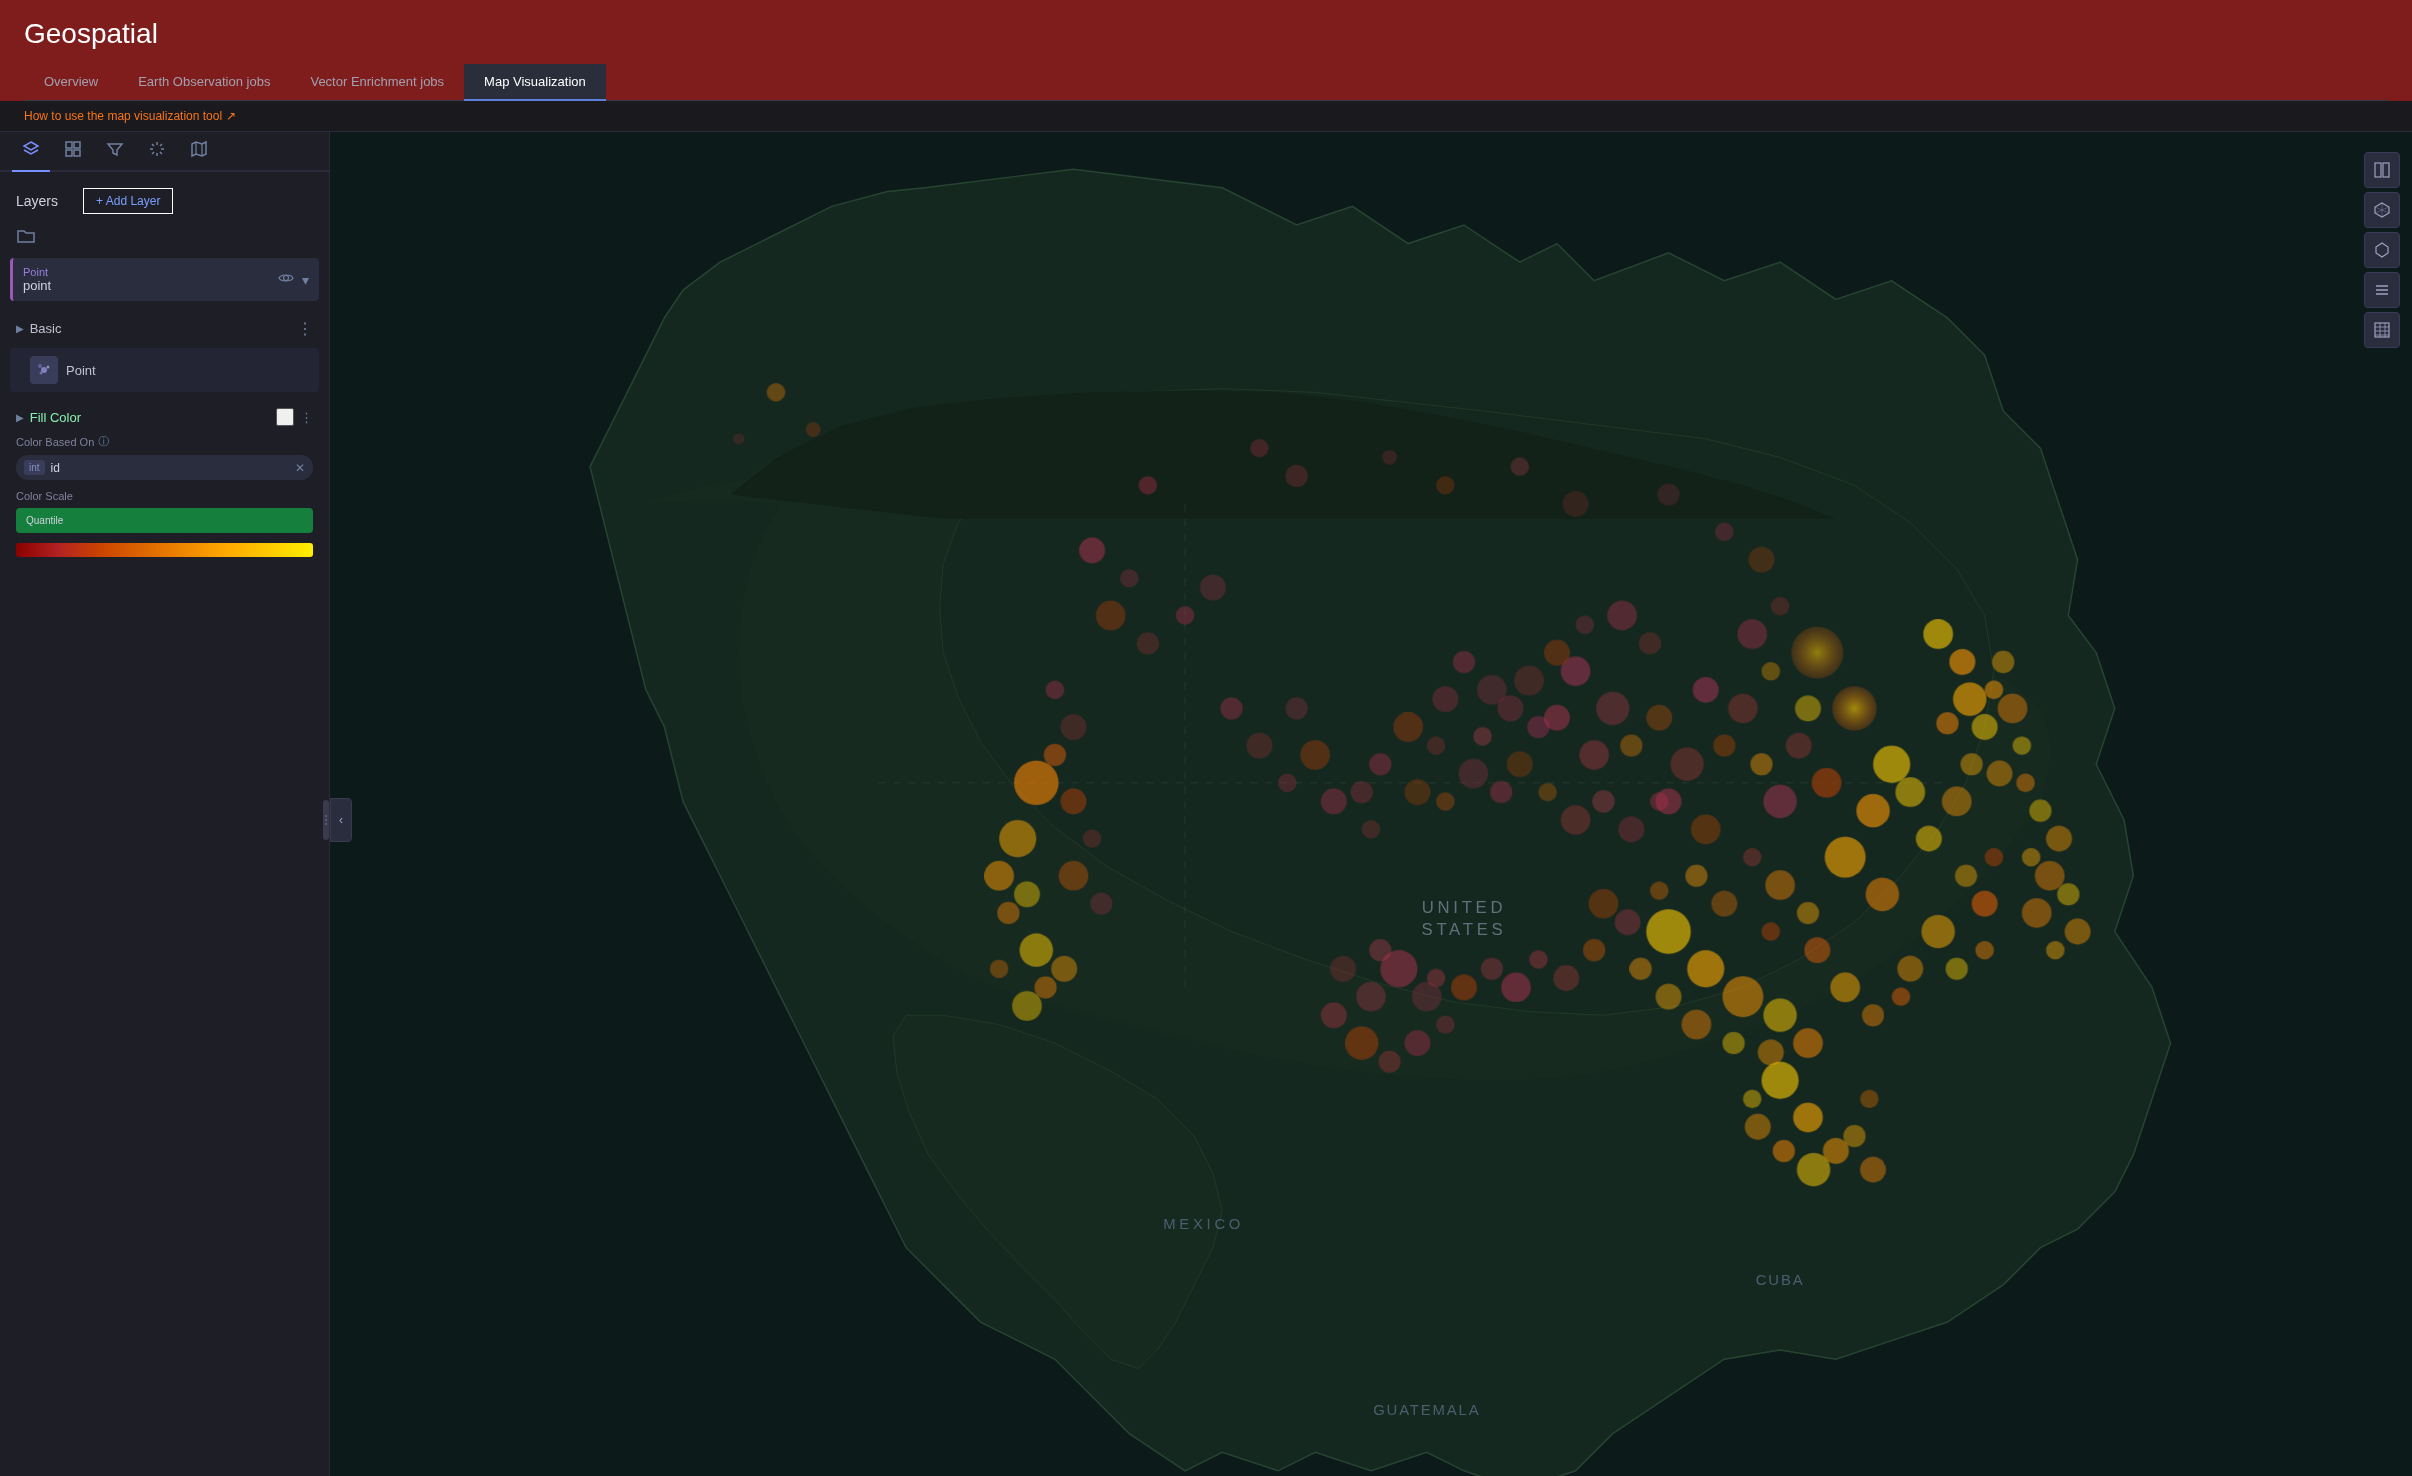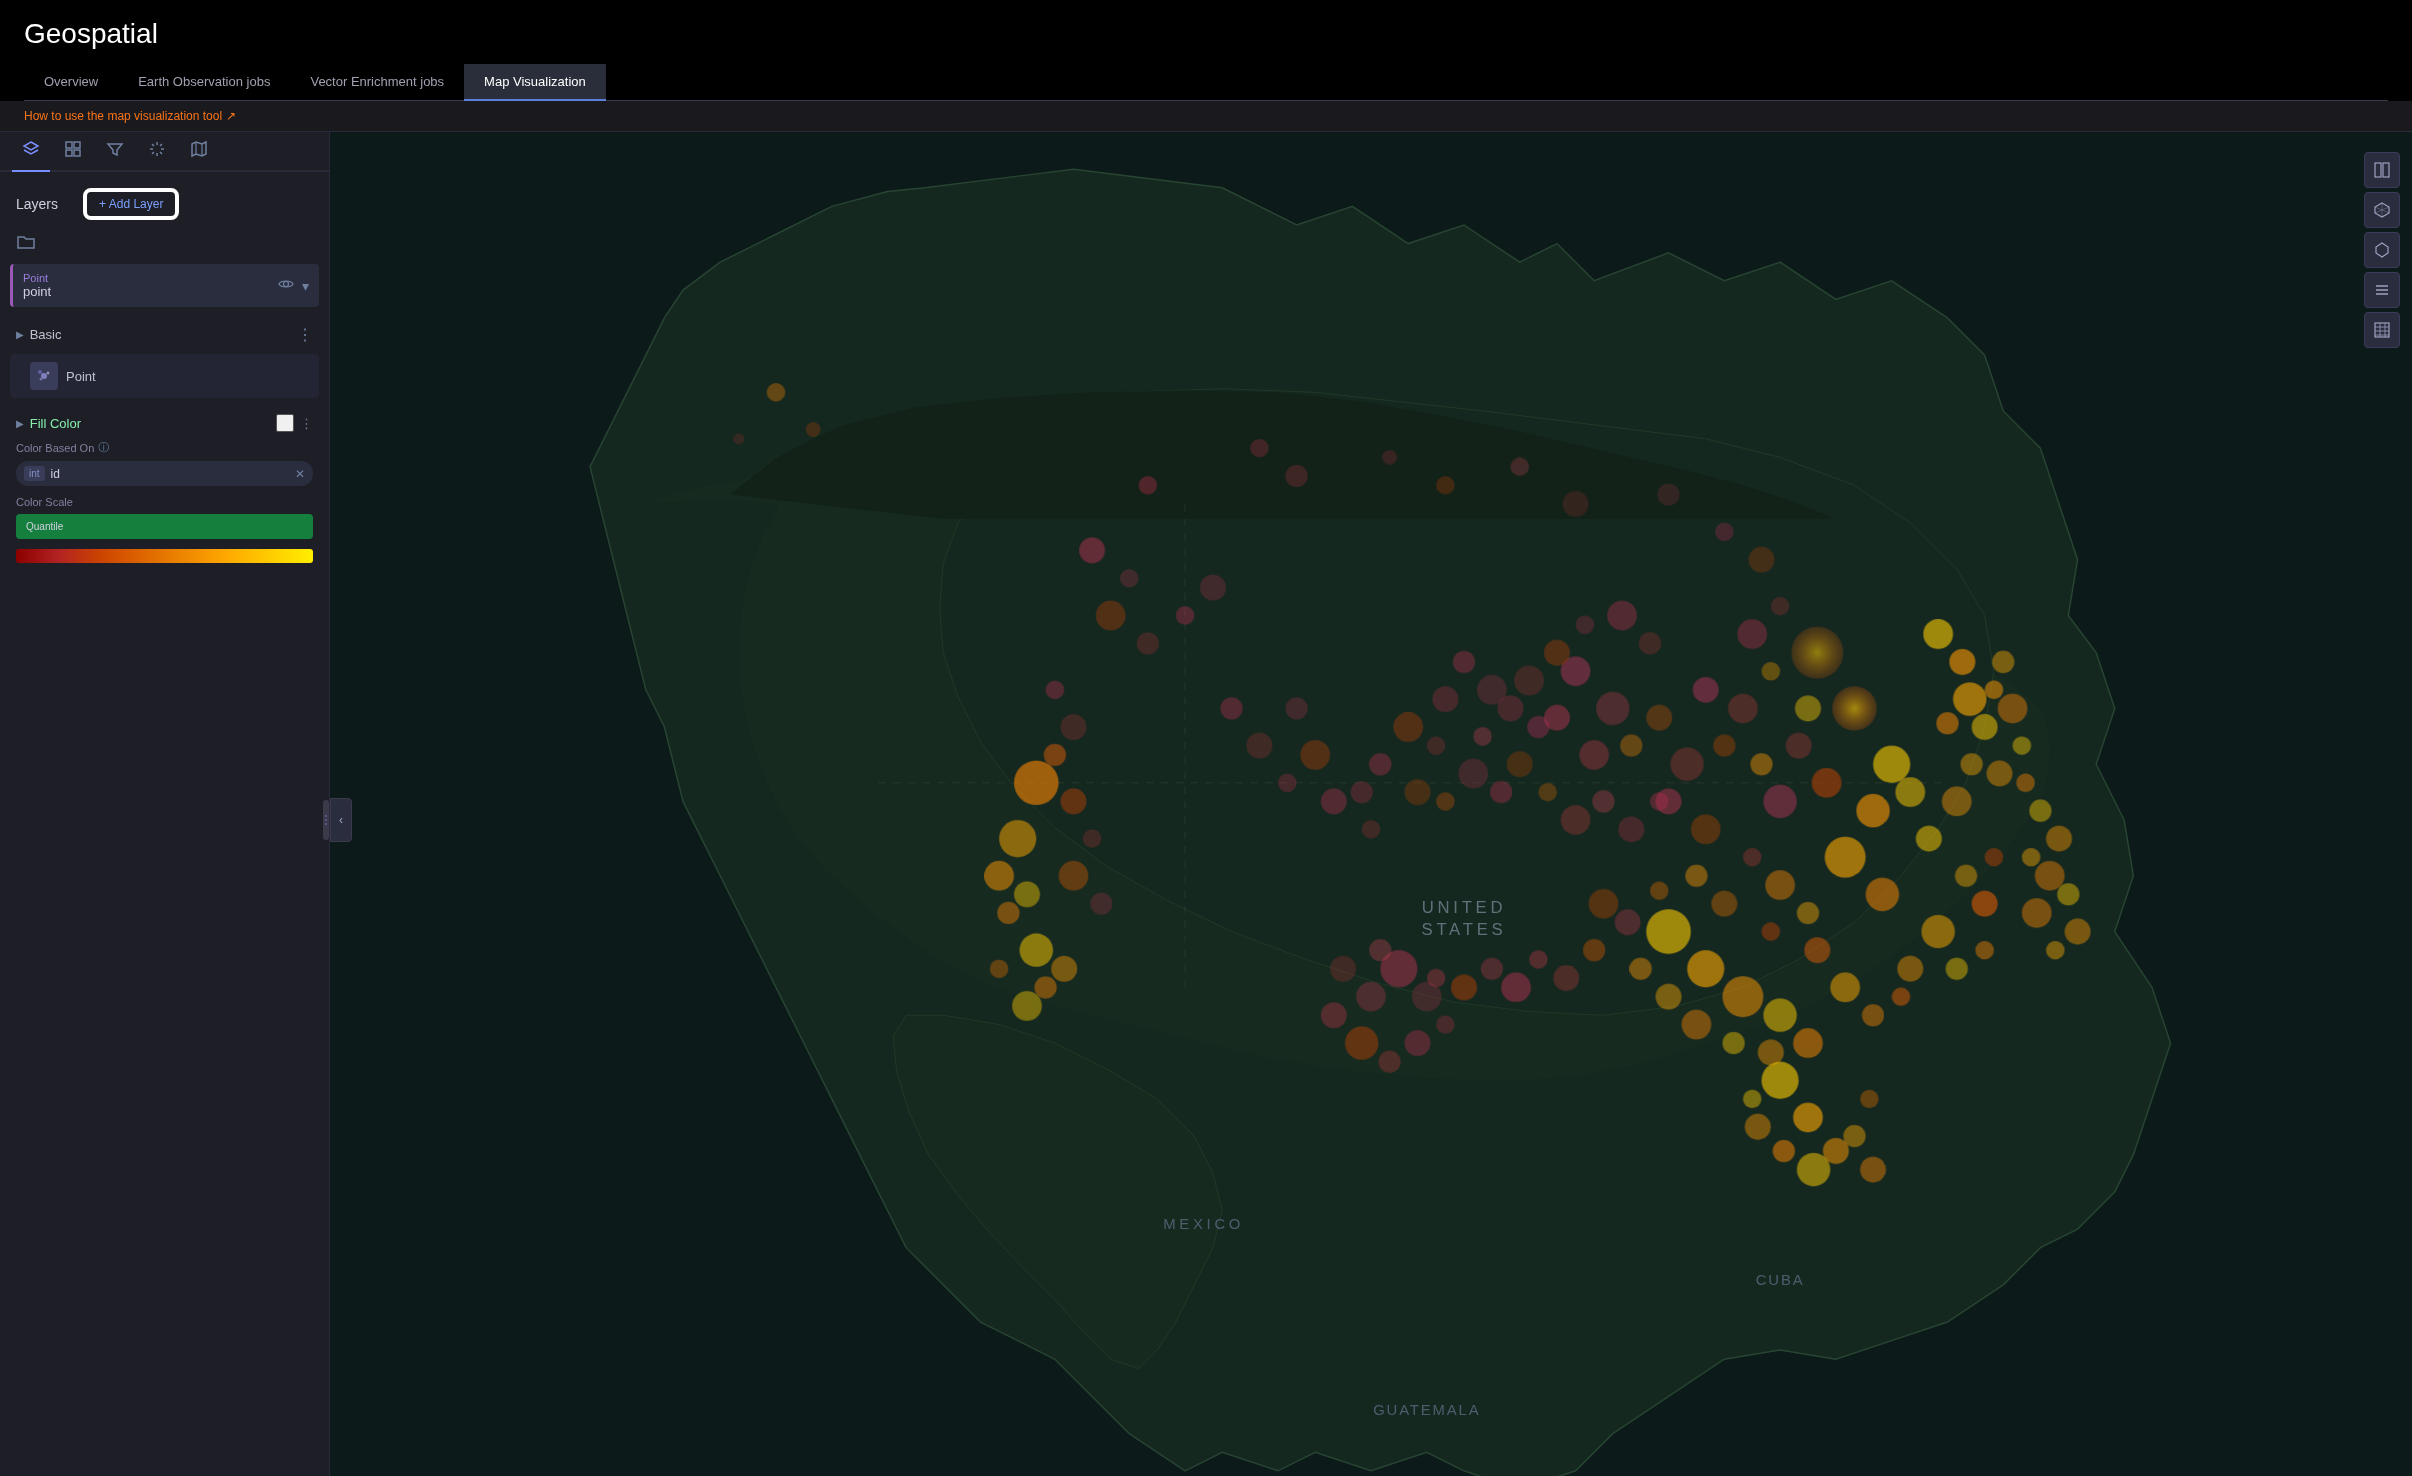--- a/index.html
+++ b/index.html
@@ -7,21 +7,21 @@
       background: #1a1a1e;
       color: #e0e0e0;
       font-family: 'Segoe UI', Arial, sans-serif;
       font-size: 13px;
       height: 100vh;
       overflow: hidden;
     }
 
     
     .header {
-      background: #000000;
+      background: #7f1d1d;
       padding: 18px 24px 0 24px;
     }
     .app-title {
       font-size: 28px;
       font-weight: 300;
       color: #ffffff;
       margin-bottom: 14px;
     }
     .nav-tabs {
       display: flex;
@@ -125,23 +125,23 @@
       font-size: 14px;
       font-weight: 500;
       color: #d0d0e0;
     }
     .add-layer-btn {
       display: flex;
       align-items: center;
       gap: 4px;
       padding: 5px 12px;
       background: transparent;
-      border: 4px solid #ffffff;
+      border: 1px solid #ffffff;
       color: #7a9fff;
-      border-radius: 8px;
+      border-radius: 0;
       cursor: pointer;
       font-size: 12px;
     }
 
     .folder-icon-wrap {
       padding: 4px 16px 8px 16px;
       color: #7080a0;
       font-size: 16px;
     }
 

